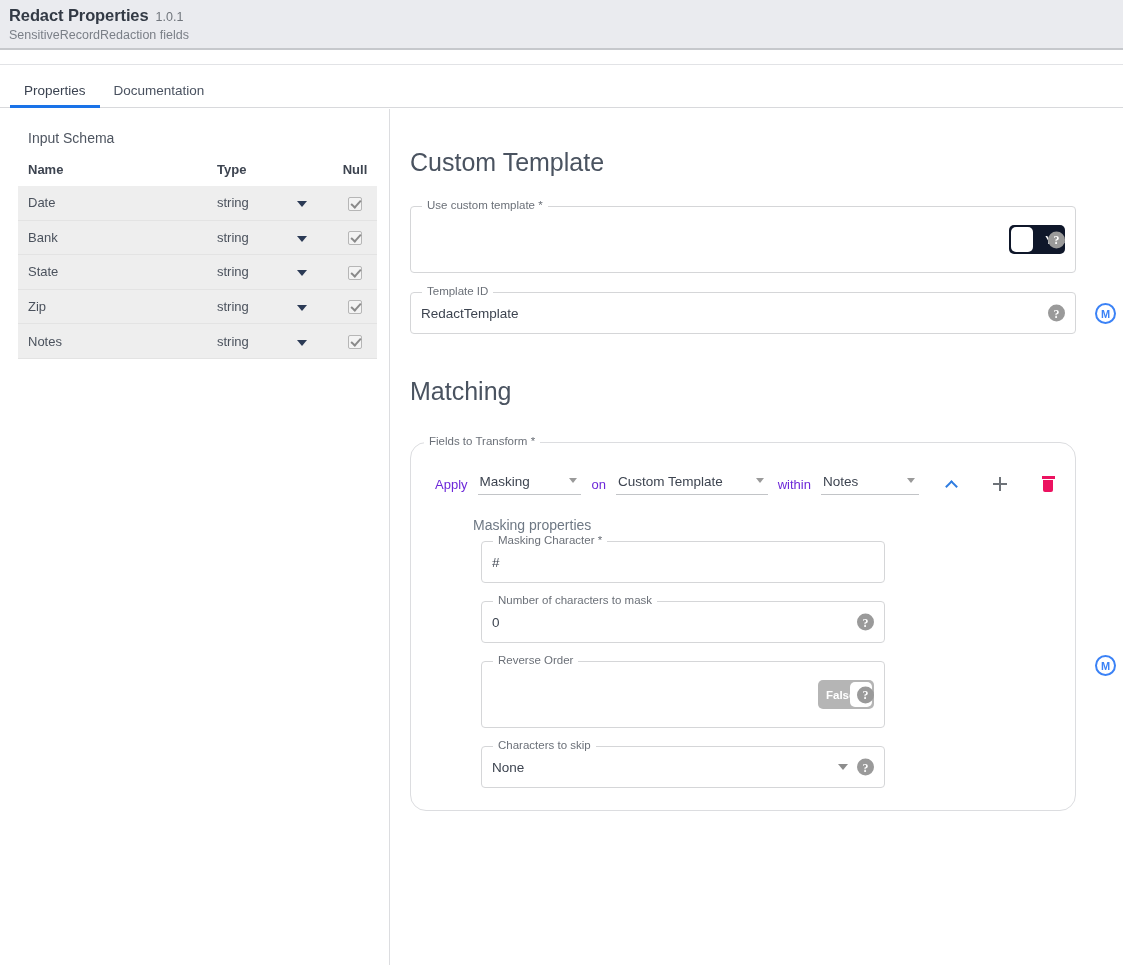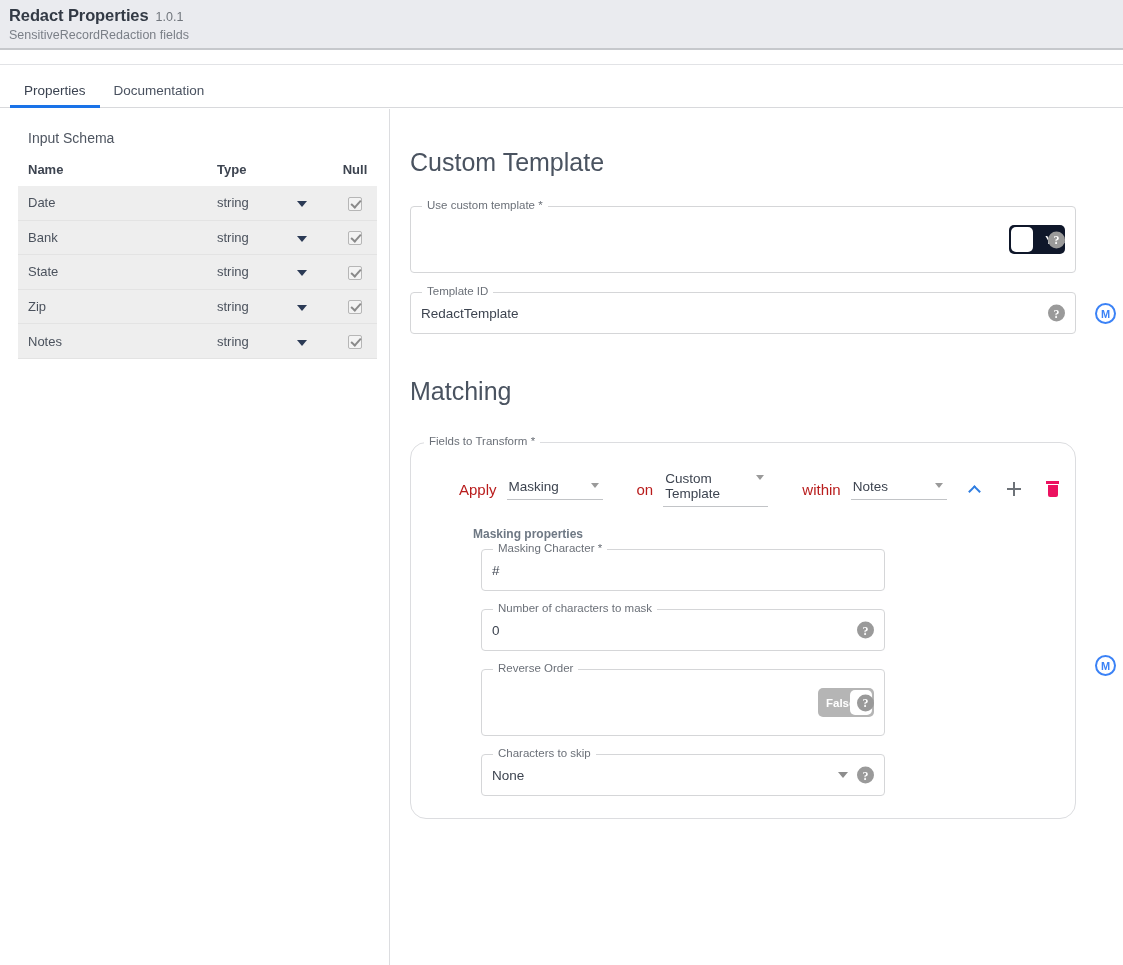--- a/index.html
+++ b/index.html
@@ -203,21 +203,21 @@
   }
   .ft-legend {
     position: absolute; top: -8px; left: 13px;
     background: #fff; padding: 0 5px;
     font-size: 11.5px; color: #6b7078;
   }
   .ft-row {
     display: flex; align-items: center; gap: 10px;
     padding: 8px 0 4px 10px;
   }
-  .ft-word { font-size: 15px; color: #b91c1c; margin-left: 24px; }
+  .ft-word { font-size: 13px; color: #6d28d9; }
   .ft-select {
     position: relative;
     border-bottom: 1px solid #c2c4c7;
     min-width: 96px;
     padding: 0 22px 5px 2px;
     font-size: 13.5px; color: #3d4450;
     cursor: pointer;
   }
   .ft-select.w1 { width: 106px; }
   .ft-select.w2 { width: 155px; }
@@ -249,21 +249,21 @@
   .trash-ico { width: 13px; height: 16px; position: relative; }
   .trash-ico .lid {
     position: absolute; top: 0; left: 0; width: 13px; height: 3px;
     background: #ec1260;
   }
   .trash-ico .body {
     position: absolute; top: 4px; left: 1.5px; width: 10px; height: 12px;
     background: #ec1260; border-radius: 0 0 2px 2px;
   }
   .sub-heading {
-    font-size: 12px; color: #6e7884; font-weight: bold;
+    font-size: 14px; color: #6e7884; font-weight: normal;
     margin: 16px 0 8px 48px;
   }
   .mask-field-wrap { margin: 0 0 18px 56px; width: 404px; }
   .macro-right {
     position: absolute; right: -40px;
   }
 </style>
 </head>
 <body>
 

